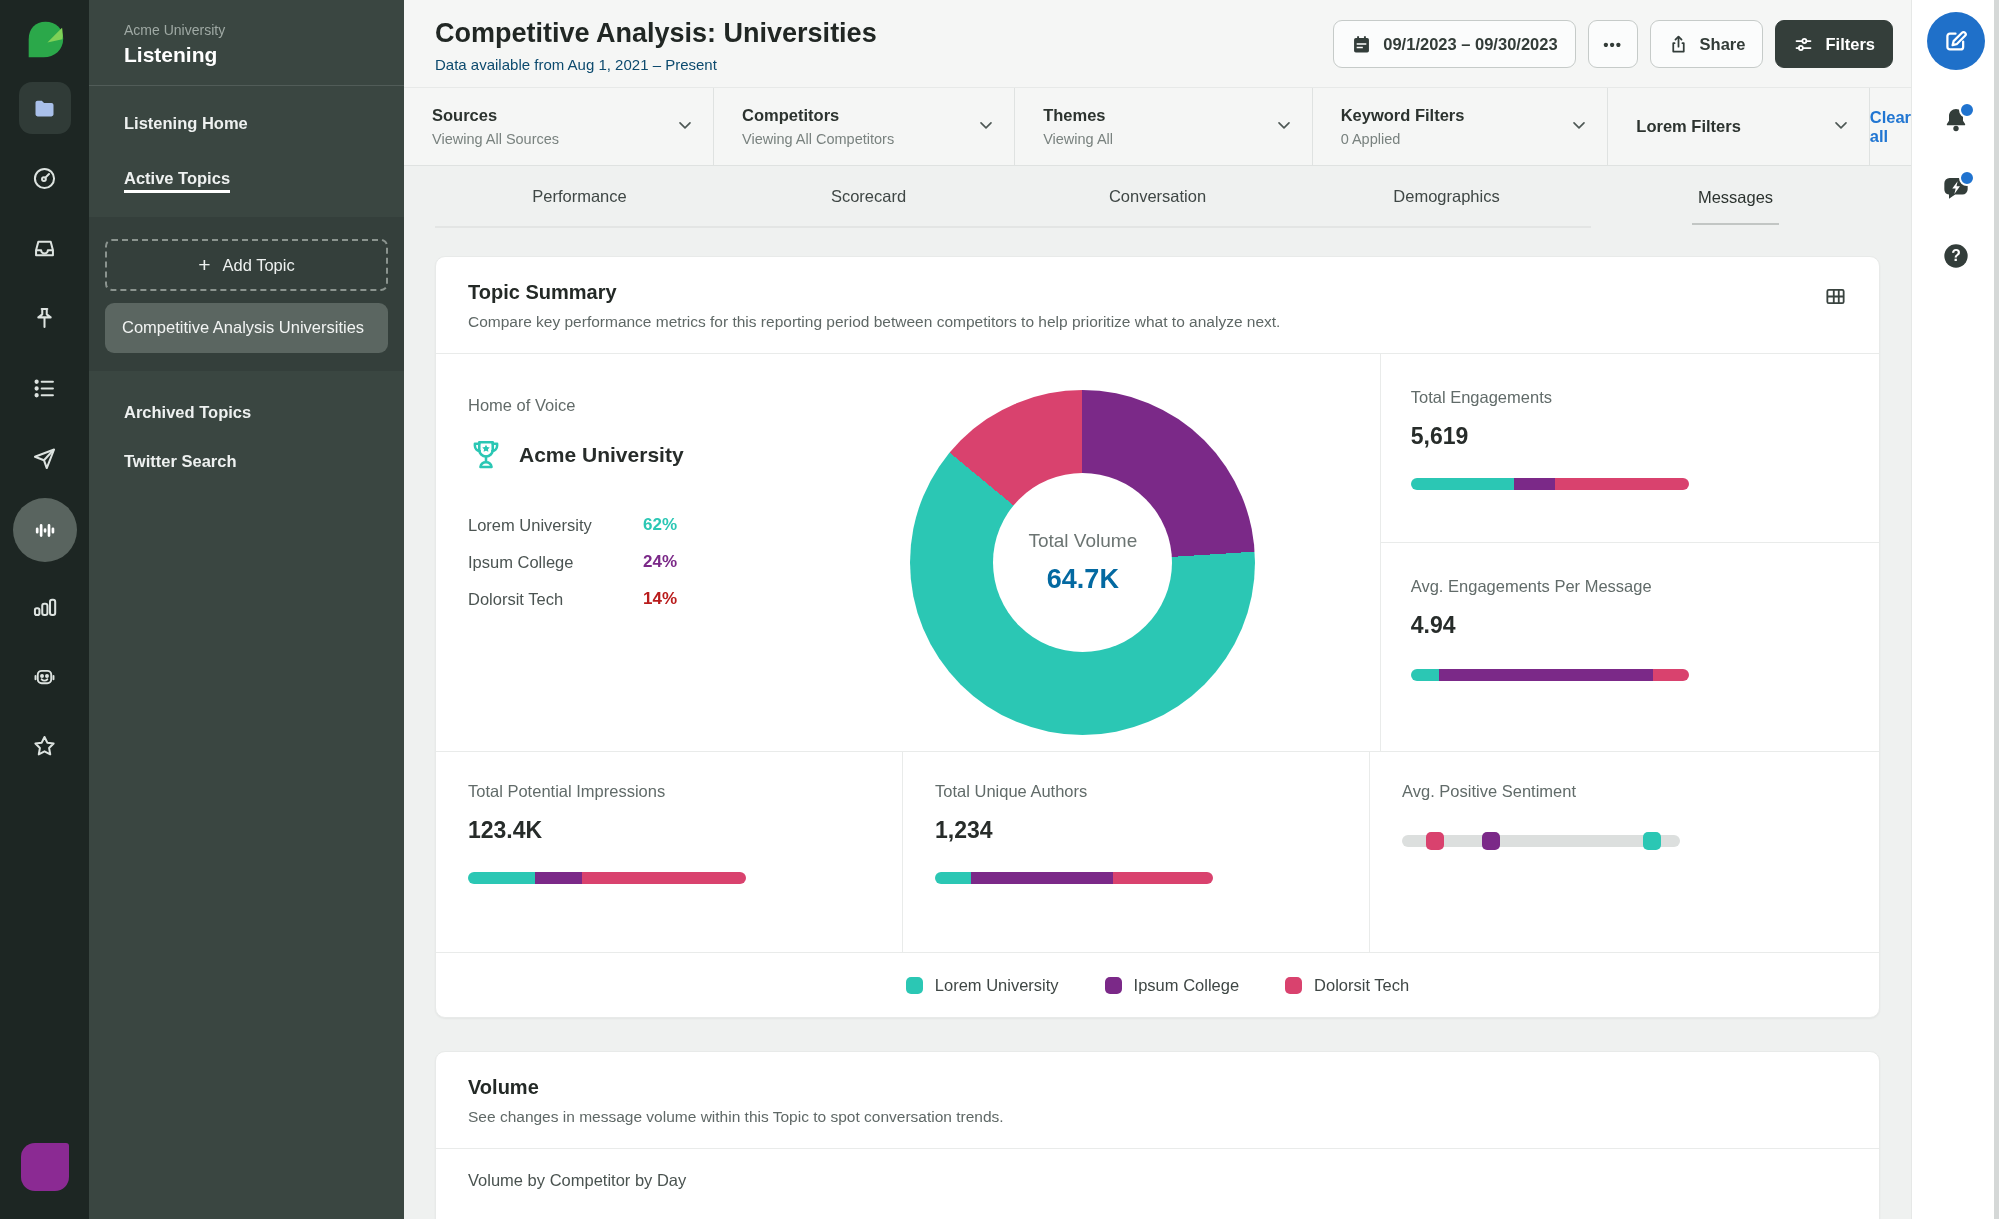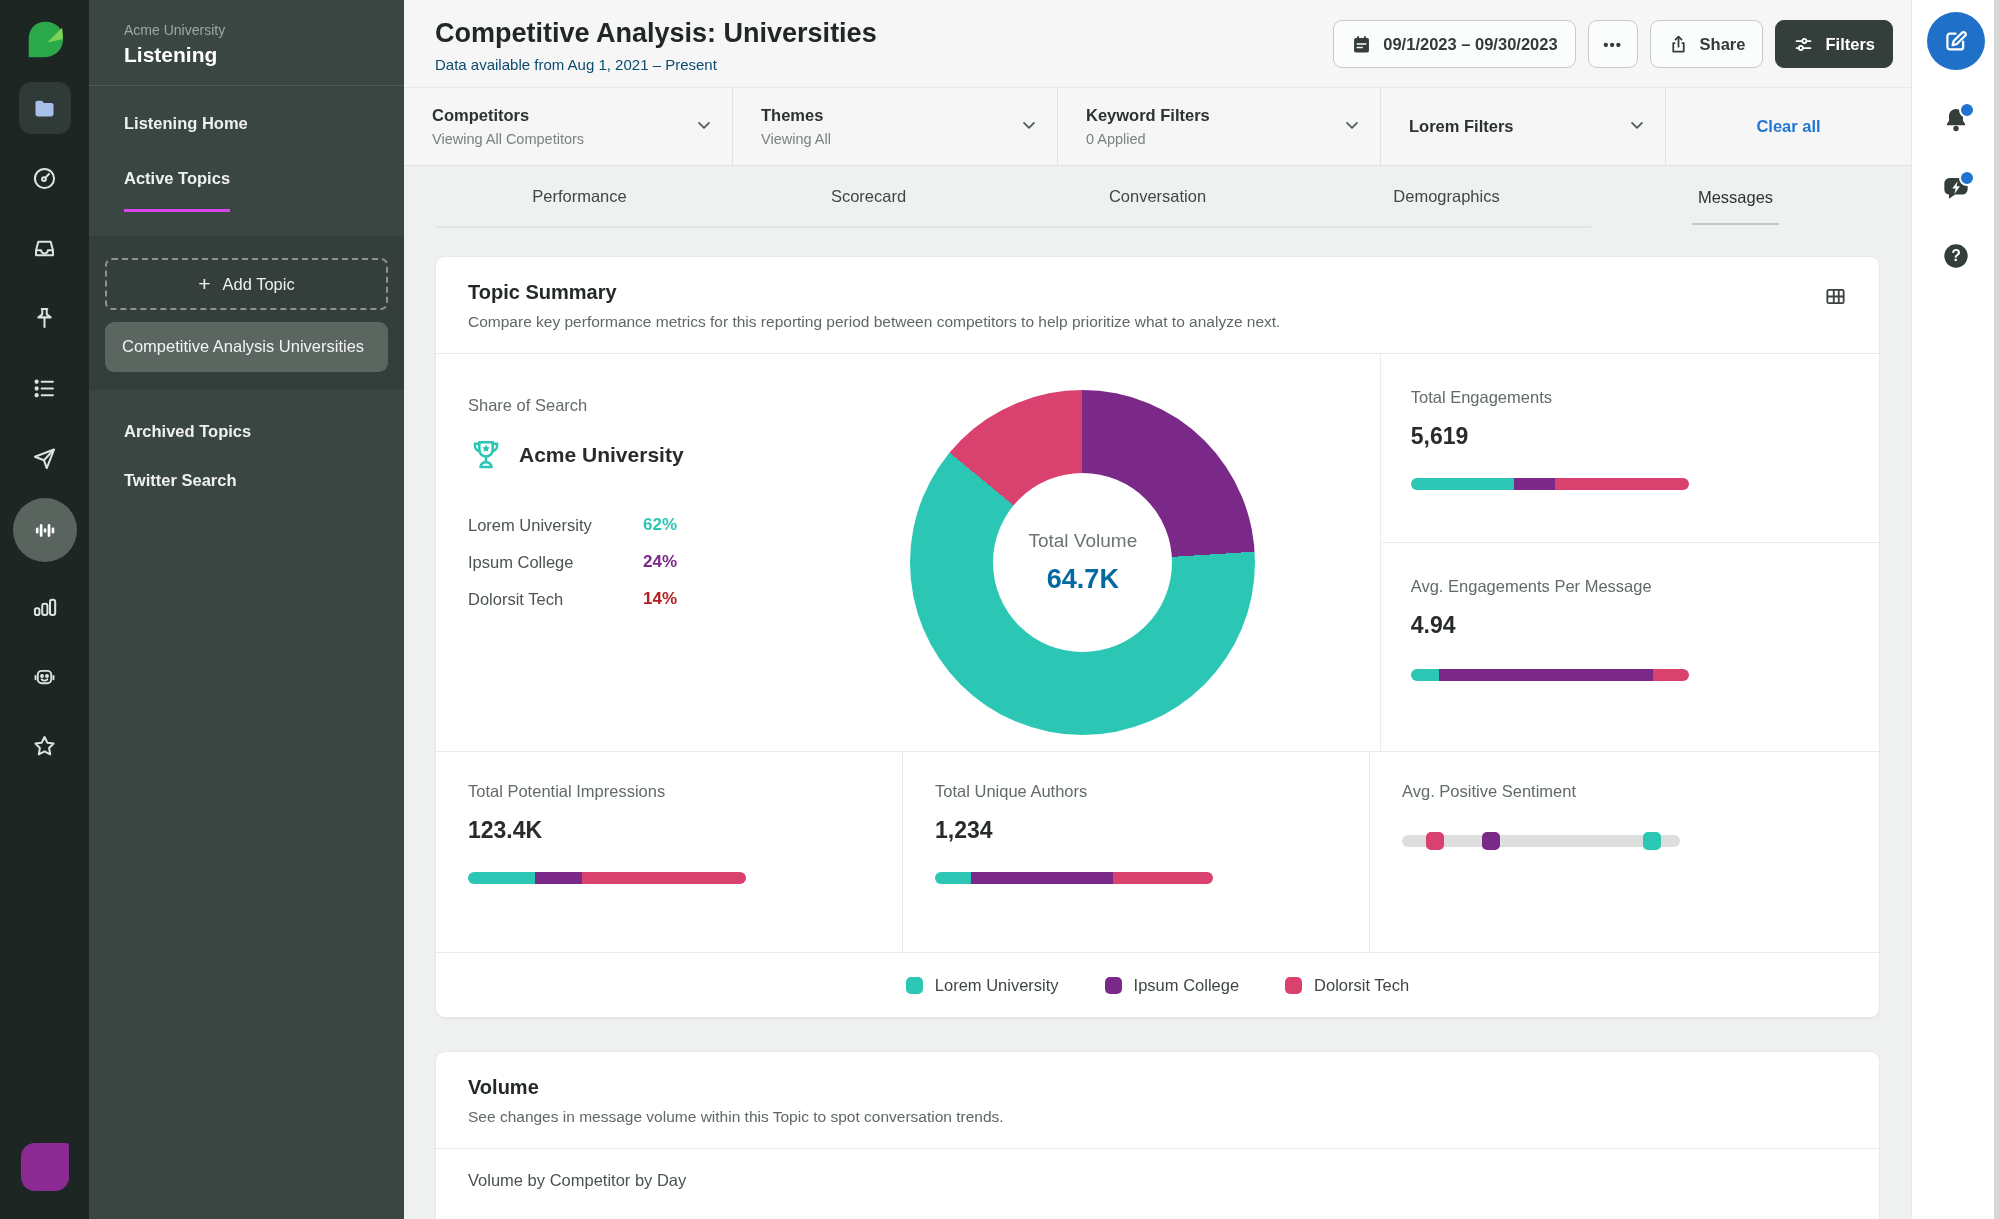--- a/index.html
+++ b/index.html
@@ -16,21 +16,21 @@
   .rail .avatar{position:absolute;bottom:28px;left:50%;transform:translateX(-50%);width:48px;height:48px;background:#8b2a93;border-radius:14px 3px 14px 14px;cursor:pointer;}
 
   
   .sidebar{width:315px;background:#3a4641;color:#e9edeb;flex-shrink:0;display:flex;flex-direction:column;}
   .sb-head{padding:22px 35px 18px 35px;border-bottom:1px solid rgba(255,255,255,.12);}
   .sb-org{font-size:14px;color:#9fa9a4;}
   .sb-product{font-size:21px;font-weight:bold;color:#fff;margin-top:5px;}
   .sb-nav{padding-top:28px;}
   .sb-link{padding:0 35px;font-size:16.5px;font-weight:bold;color:#eef1f0;cursor:pointer;}
   .sb-link + .sb-link{margin-top:36px;}
-  .sb-link.active span{display:inline-block;padding-bottom:21px;border-bottom:3px solid #d946ef;}
+  .sb-link.active span{display:inline-block;padding-bottom:2px;border-bottom:3px solid #ffffff;}
   .sb-panel{margin-top:24px;background:#343f3b;padding:22px 16px 18px 16px;}
   .add-topic{border:2px dashed #8b948f;border-radius:7px;height:48px;display:flex;align-items:center;justify-content:center;gap:12px;font-size:16.5px;color:#eef1f0;cursor:pointer;}
   .add-topic .plus{font-size:21px;font-weight:normal;}
   .topic-item{margin-top:12px;background:#5b6661;border-radius:9px;padding:13px 17px;font-size:16.5px;line-height:1.45;color:#f2f4f3;cursor:pointer;}
   .sb-below{padding-top:32px;}
   .sb-below .sb-link + .sb-link{margin-top:30px;}
 
   
   .main{flex:1;display:flex;flex-direction:column;min-width:0;background:#eff1f0;}
   .page-head{background:#f5f6f5;display:flex;align-items:flex-start;justify-content:space-between;padding:18px 18px 14px 31px;}
@@ -252,20 +252,29 @@
               <circle cx="13" cy="8" r="2.3"></circle>
               <path d="M4 16h3M11.5 16H20"></path>
               <circle cx="9" cy="16" r="2.3"></circle>
             </svg>
           <span>Filters</span>
         </div>
       </div>
     </div>
 
     <div class="filterbar">
+      <div class="fcell" style="width:292px;">
+        <div>
+            <div class="flabel">Sources</div>
+            <div class="fsub">Viewing All Sources</div>
+          </div>
+        <span class="chev"><svg viewBox="0 0 24 24" fill="none" stroke="currentColor" stroke-width="2" stroke-linecap="round" stroke-linejoin="round">
+              <path d="M6 9.5l6 6 6-6"></path>
+            </svg></span>
+      </div>
       <div class="fcell" style="width:282px;">
         <div>
             <div class="flabel">Competitors</div>
             <div class="fsub">Viewing All Competitors</div>
           </div>
         <span class="chev"><svg viewBox="0 0 24 24" fill="none" stroke="currentColor" stroke-width="2" stroke-linecap="round" stroke-linejoin="round">
               <path d="M6 9.5l6 6 6-6"></path>
             </svg></span>
       </div>
       <div class="fcell" style="width:278px;">
@@ -321,21 +330,21 @@
             <svg viewBox="0 0 24 24" fill="none" stroke="currentColor" stroke-width="1.9">
                 <rect x="3.5" y="5" width="17" height="14" rx="1.5"></rect>
                 <path d="M3.5 12h17M10.2 5v14M15.4 5v14"></path>
               </svg>
           </div>
         </div>
 
         <div class="ts-top">
           <div class="ts-left">
             <div class="sov">
-              <div class="sov-label">Share of Search</div>
+              <div class="sov-label">Home of Voice</div>
               <div class="sov-winner">
                 <svg viewBox="0 0 24 24" fill="none" stroke="#2bc7b4" stroke-width="1.7" stroke-linecap="round" stroke-linejoin="round">
                   <path d="M7.5 3.5h9v5a4.5 4.5 0 0 1-9 0z"></path>
                   <path d="M7.5 4.5H4.6v1.4a3.4 3.4 0 0 0 3.2 3.4M16.5 4.5h2.9v1.4a3.4 3.4 0 0 1-3.2 3.4"></path>
                   <path d="M12 13v3.2"></path>
                   <path d="M8.3 20c.3-2 1.9-3.2 3.7-3.2s3.4 1.2 3.7 3.2z"></path>
                   <path d="M12 5.2l.8 1.5 1.7.3-1.2 1.2.3 1.7-1.6-.8-1.6.8.3-1.7-1.2-1.2 1.7-.3z" fill="#2bc7b4" stroke="none"></path>
                 </svg>
                 <span class="name">Acme University</span>
               </div>

